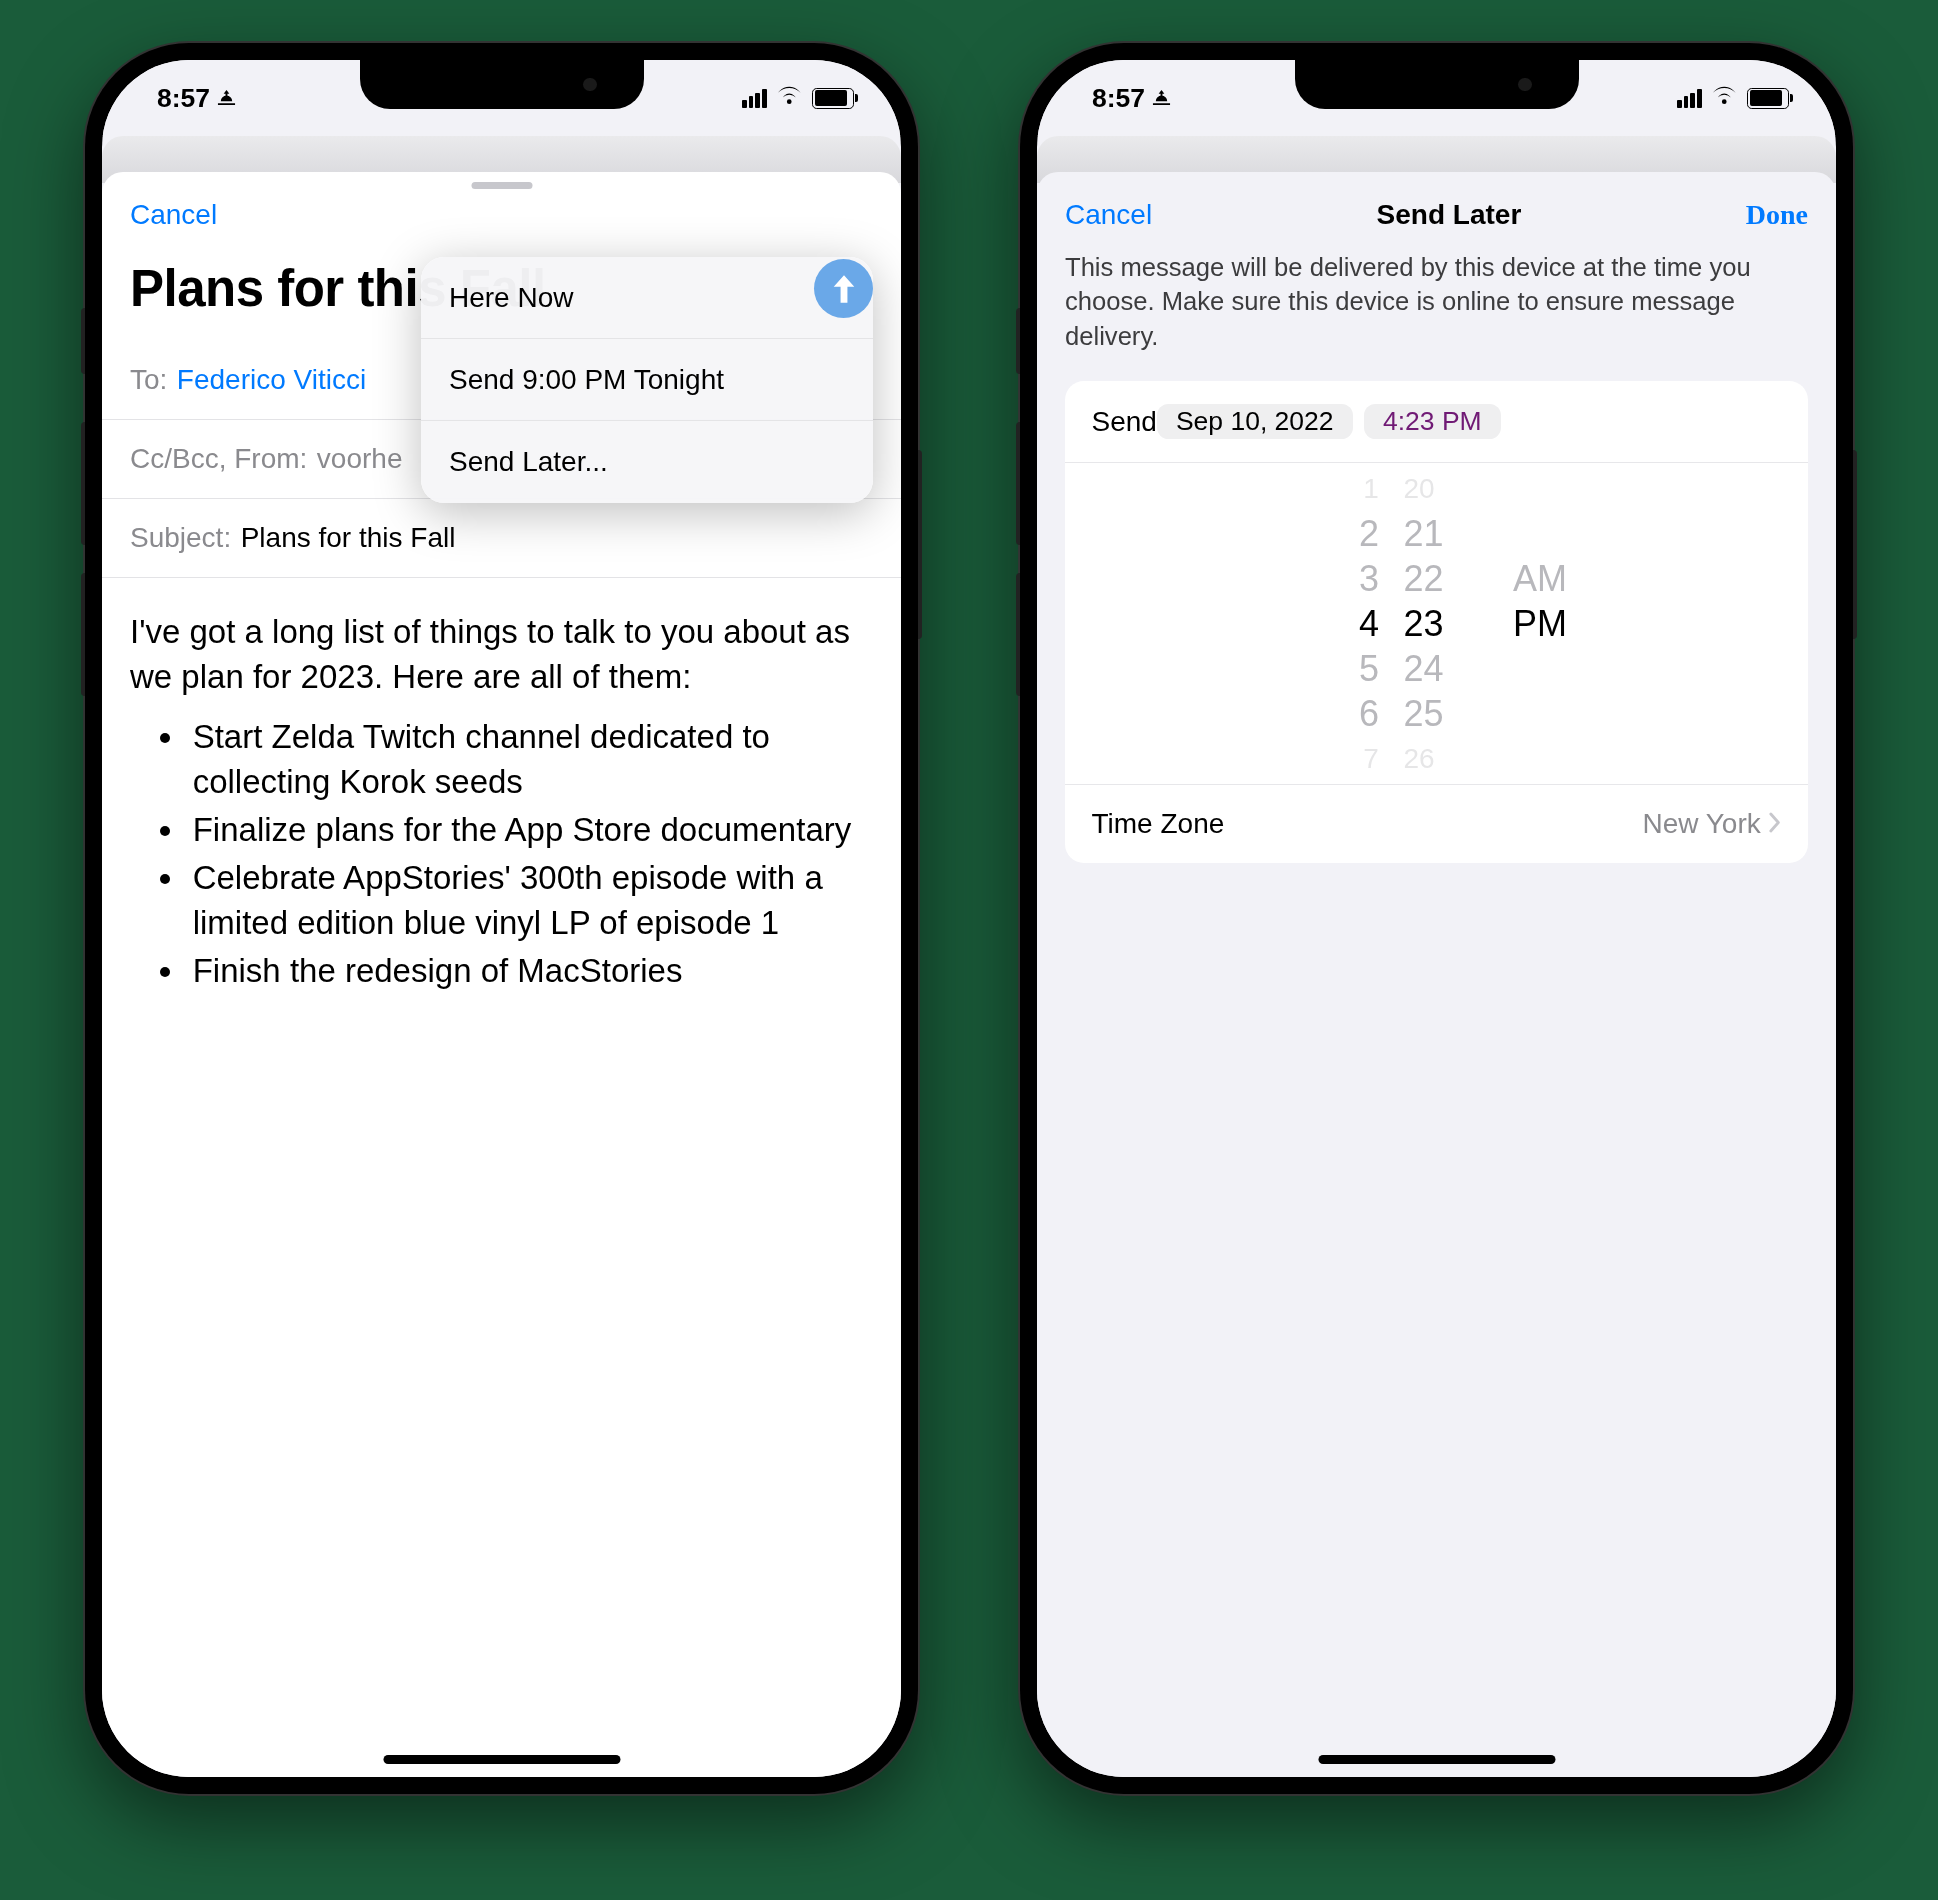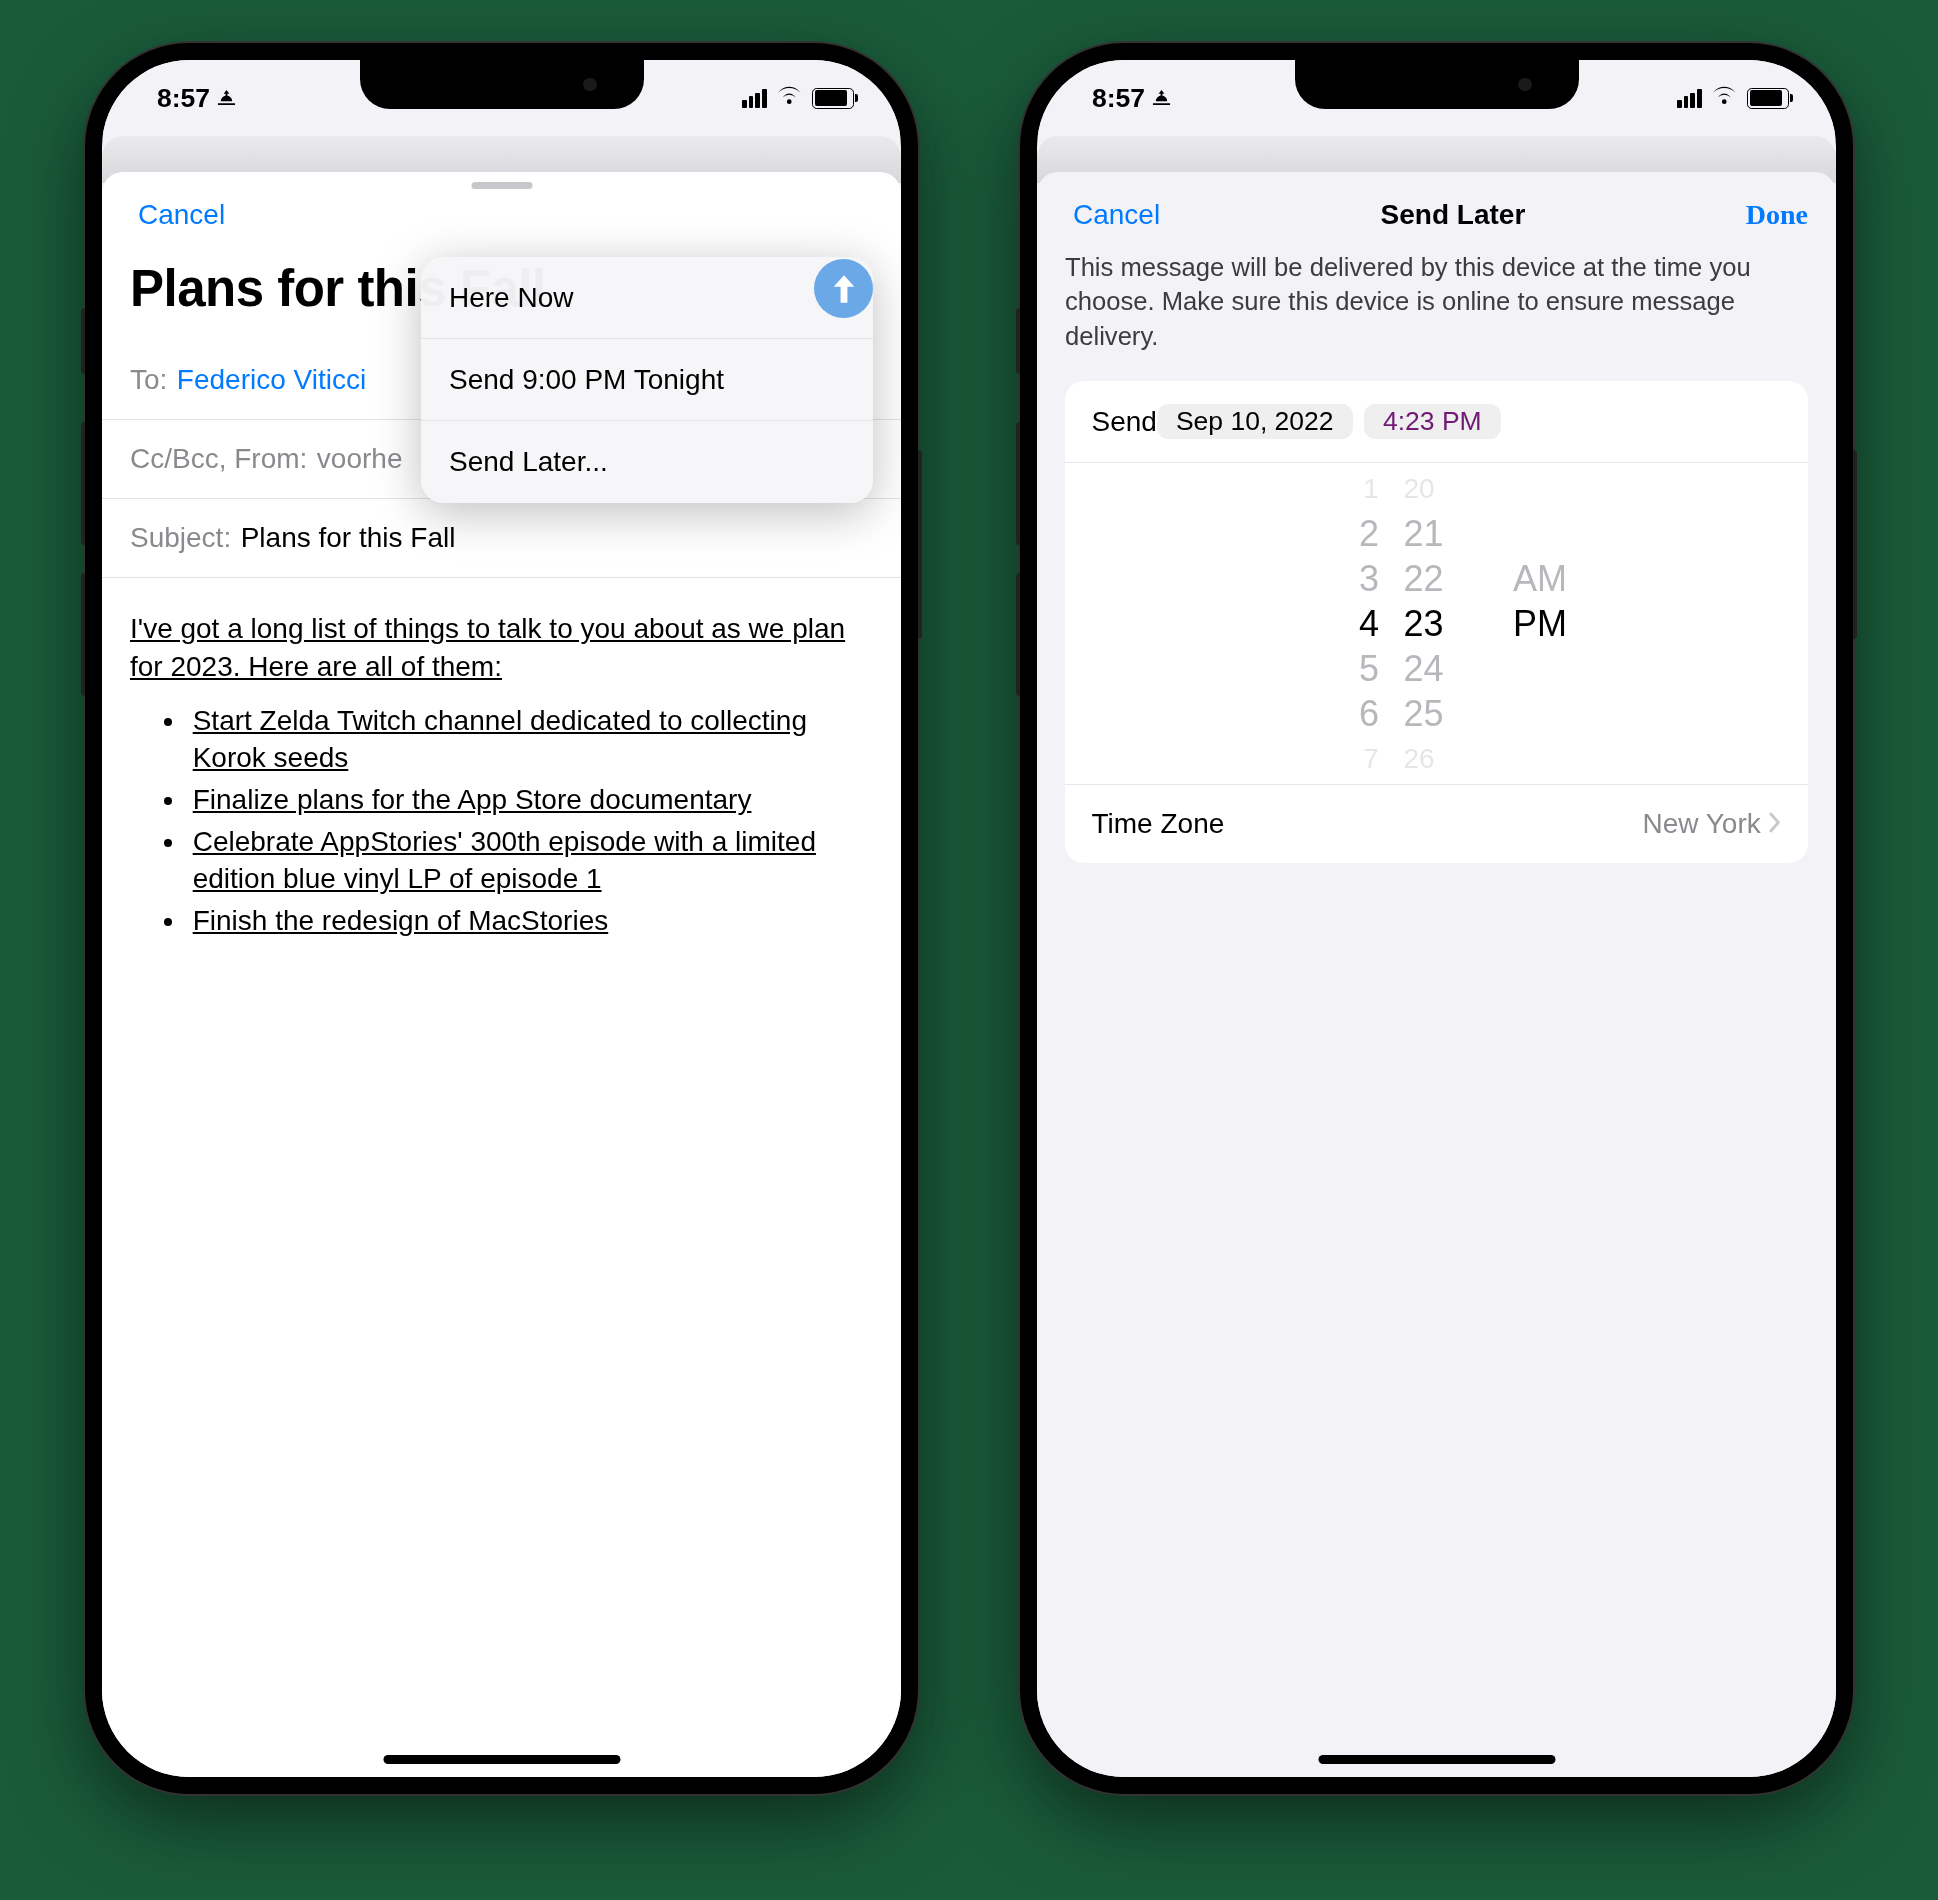--- a/index.html
+++ b/index.html
@@ -118,21 +118,20 @@
     position: absolute; top: 9.5px; left: 50%;
     transform: translateX(-50%);
     width: 61px; height: 7.6px;
     background: #c7c7cc; border-radius: 3.8px;
   }
   .nav-row {
     display: flex;
     justify-content: space-between;
     align-items: center;
     padding: 26.5px 28px 9.5px;
-    margin-left: 8px;
   }
   .nav-btn { color: #007aff; font-size: 28px; }
   .nav-btn.bold { font-weight: 600; font-family: Liberation Serif, serif; }
   .nav-title { font-size: 28px; font-weight: 600; }
 
   
   .compose-header {
     display: flex;
     justify-content: space-between;
     align-items: center;
@@ -152,23 +151,22 @@
     border-bottom: 0.9px solid #e3e3e6;
     font-size: 28px;
     display: flex; gap: 9.5px;
   }
   .field-label { color: #8a8a8e; }
   .field-value { color: #000; }
   .field-value.blue { color: #007aff; }
 
   .body-text {
     padding: 32px 28px;
-    font-size: 28px;
+    font-size: 33px;
     line-height: 1.35;
-    text-decoration: underline;
   }
   .body-text ul { margin-top: 16px; padding-left: 57px; }
   .body-text li { margin-bottom: 3.8px; padding-left: 5.7px; }
 
   
   .popover {
     position: absolute;
     top: 85px; right: 28px;
     width: 452px;
     background: rgba(246,246,248,0.97);

